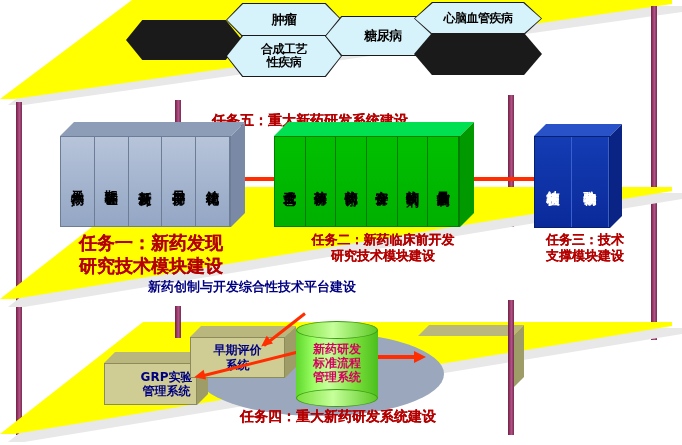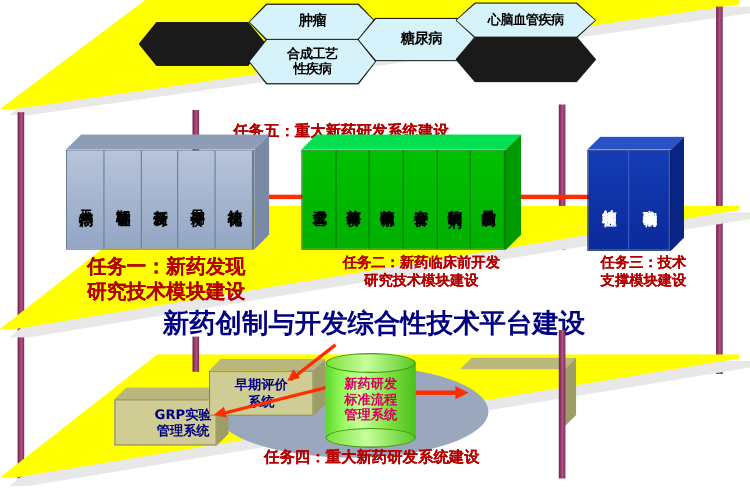--- a/index.html
+++ b/index.html
@@ -213,21 +213,21 @@
         <span style="writing-mode:vertical-rl;text-orientation:upright;letter-spacing:1px;">结构表征</span>
       </div>
       <div class="col" style="font-size:13px;">
         <span style="writing-mode:vertical-rl;text-orientation:upright;letter-spacing:1px;">实验动物</span>
       </div>
     </div>
   </div>
   <div class="caption" style="left:515px;top:232px;width:140px;font-size:13px;">任务三：技术
 支撑模块建设</div>
 
-  <div class="platform-title" style="left:148px;top:278px;font-size:24px;">新药创制与开发综合性技术平台建设</div>
+  <div class="platform-title" style="left:148px;top:278px;font-size:13px;">新药创制与开发综合性技术平台建设</div>
 
   <div class="platform" style="left:0px;top:320px;width:682px;height:125px;">
     <div class="shadow" style="clip-path:polygon(152px 8px, 682px 8px, 682px 14px, 24px 122px, 8px 122px);"></div>
     <div class="face" style="clip-path:polygon(143px 2px, 672px 2px, 672px 6px, 14px 114px, 0px 114px);"></div>
   </div>
 
   <div class="ellipse" style="left:196px;top:332px;width:248px;height:84px;"></div>
 
   <div class="box3d" style="left:104px;top:352px;width:104px;height:53px;">
     <div class="top" style="left:0;top:0;width:104px;height:11px;clip-path:polygon(11px 0,104px 0,93px 11px,0 11px);"></div>

